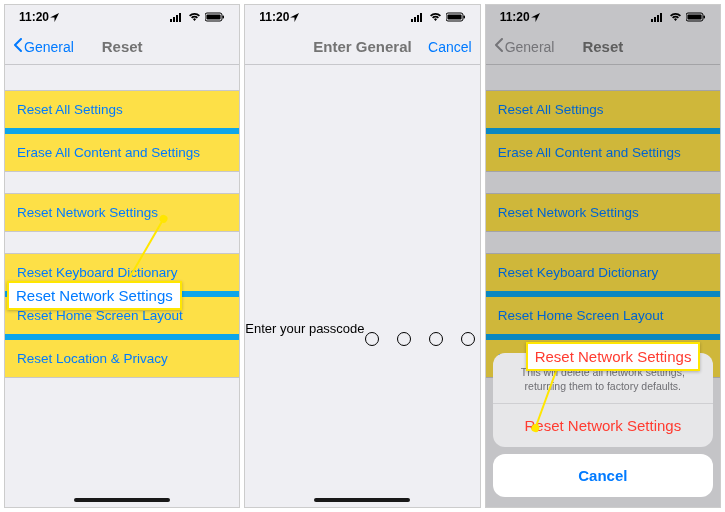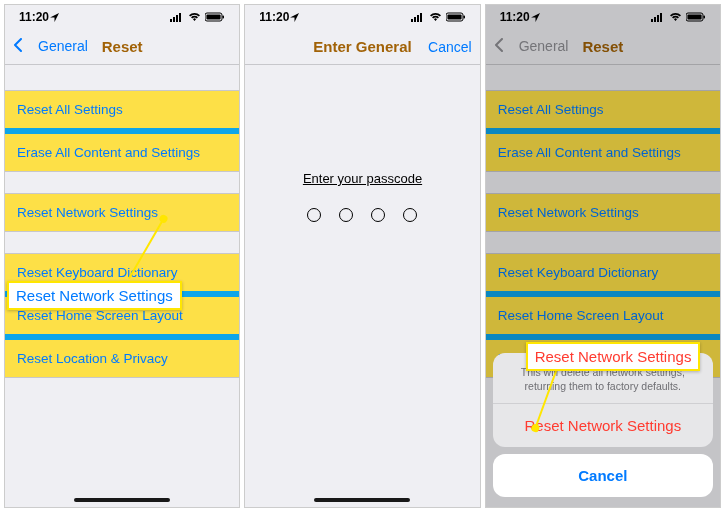--- a/index.html
+++ b/index.html
@@ -50,28 +50,29 @@
     padding: 0 8px;
     border-bottom: 1px solid #c7c7cb;
     position: relative;
   }
   .nav-title {
     position: absolute;
     left: 0; right: 0;
     text-align: center;
     font-size: 15px;
     font-weight: 600;
-    color: #a16207;
+    color: #737373;
     pointer-events: none;
   }
   .nav-back {
     display: flex;
+    align-items: center;
     color: #007aff;
     font-size: 14px;
-    gap: 16px;
+    gap: 2px;
   }
   .nav-back.dim { color: #8e8e93; }
   .nav-right {
     color: #007aff;
     font-size: 14px;
   }
   
   .list {
     margin-top: 26px;
     background: transparent;
@@ -84,24 +85,23 @@
     padding: 11px 12px;
     font-size: 13.5px;
     color: #007aff;
     margin-top: -1px;
   }
   .row + .row { border-top: 6px solid #0ea5e9; }
   
   .passcode-area {
     flex: 1;
     display: flex;
-    flex-direction: column;
+    flex-direction: row;
     align-items: center;
     padding-top: 106px;
-    text-decoration: underline;
   }
   .passcode-prompt {
     font-size: 13px;
     color: #000;
     margin-bottom: 22px;
   }
   .passcode-dots {
     display: flex;
     gap: 18px;
   }

